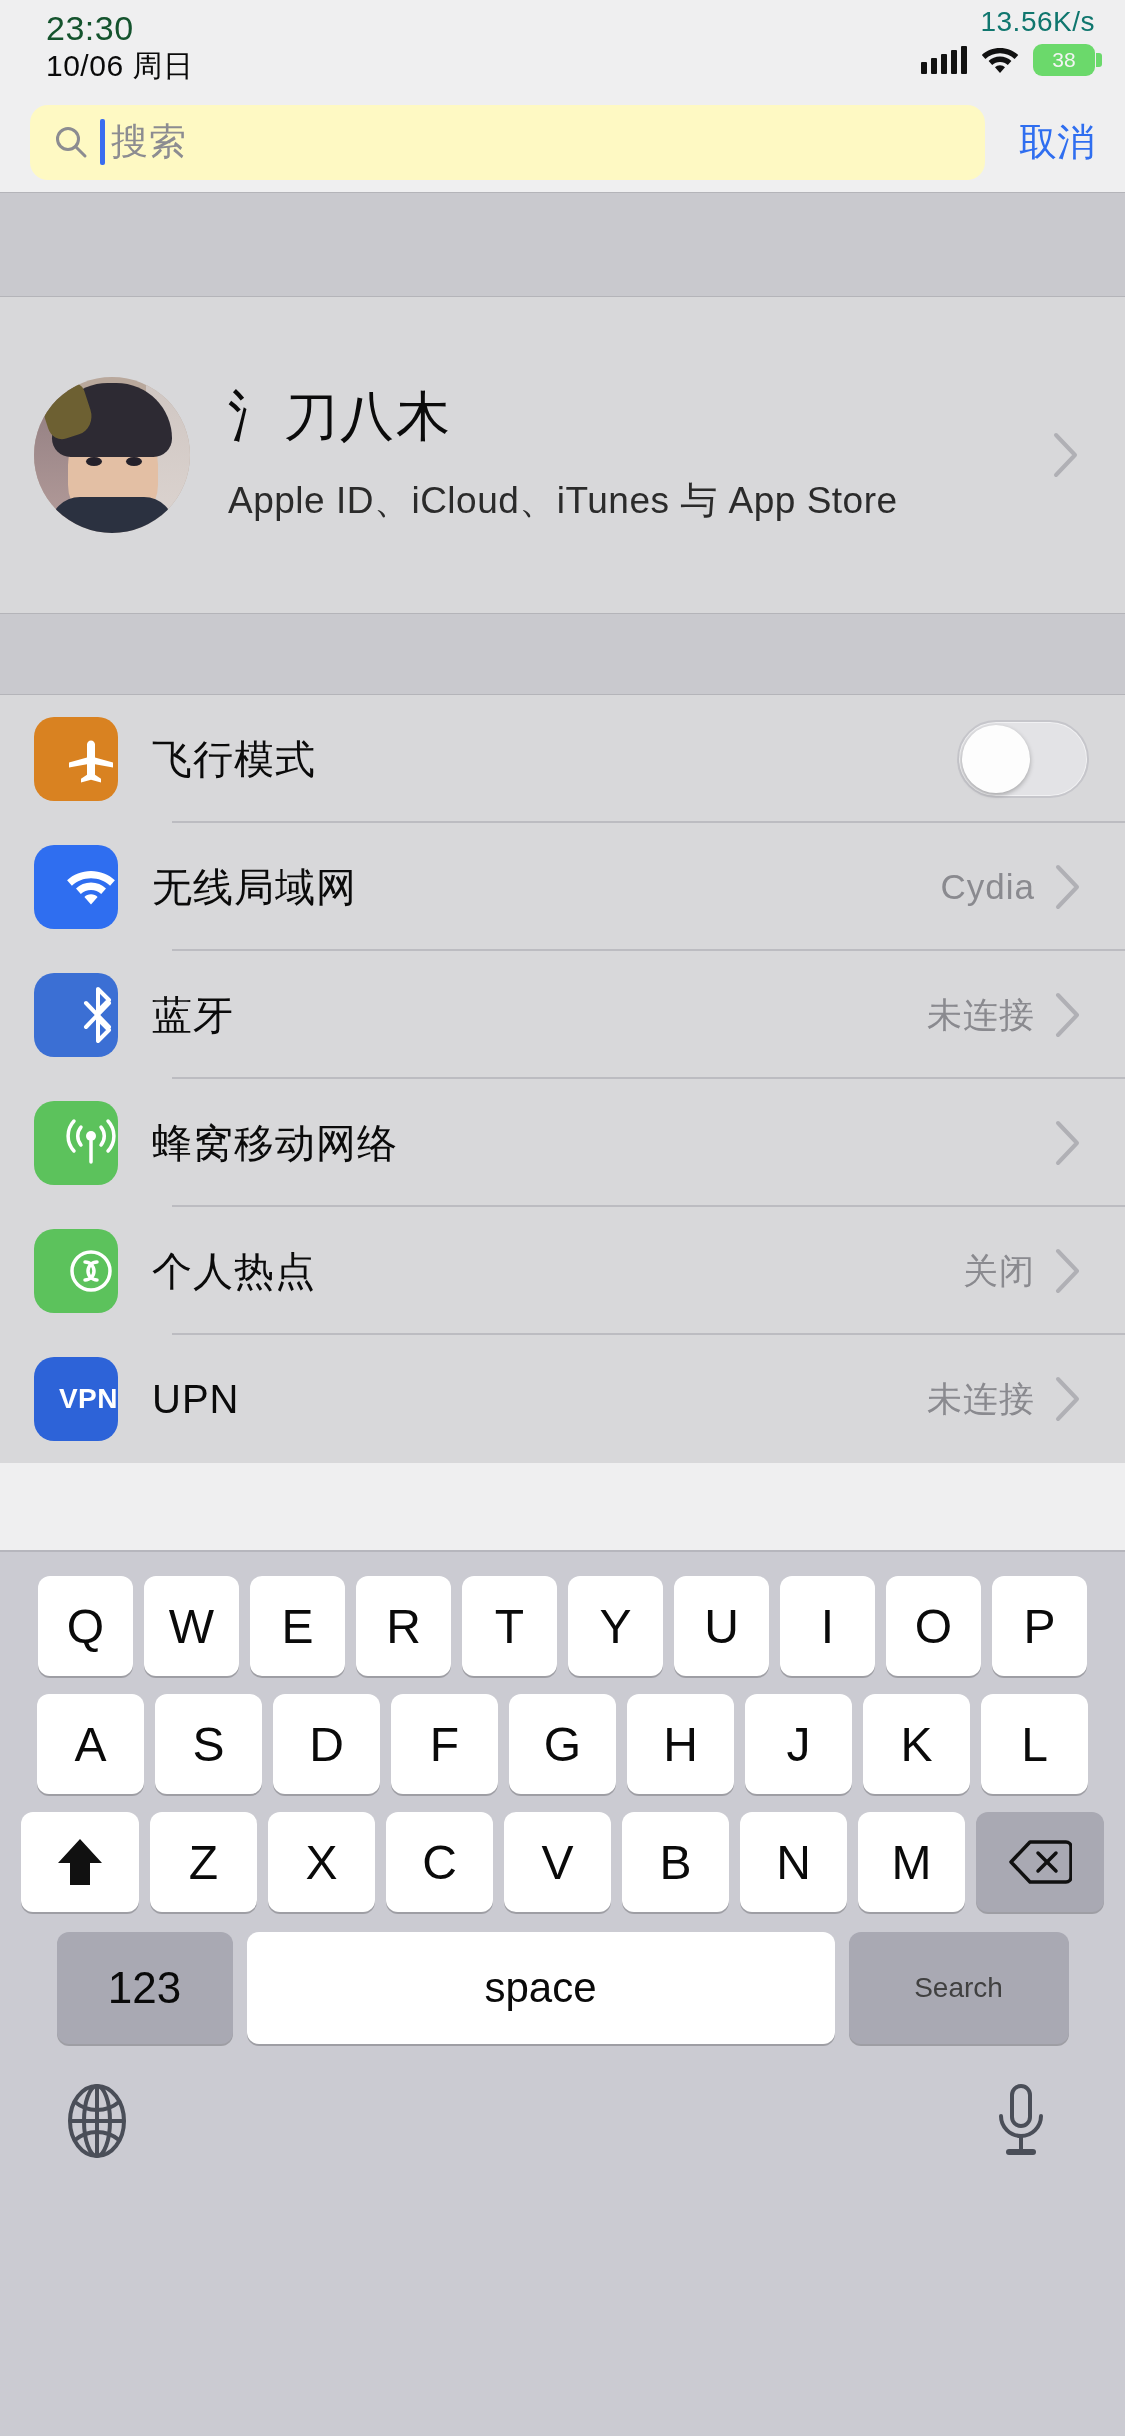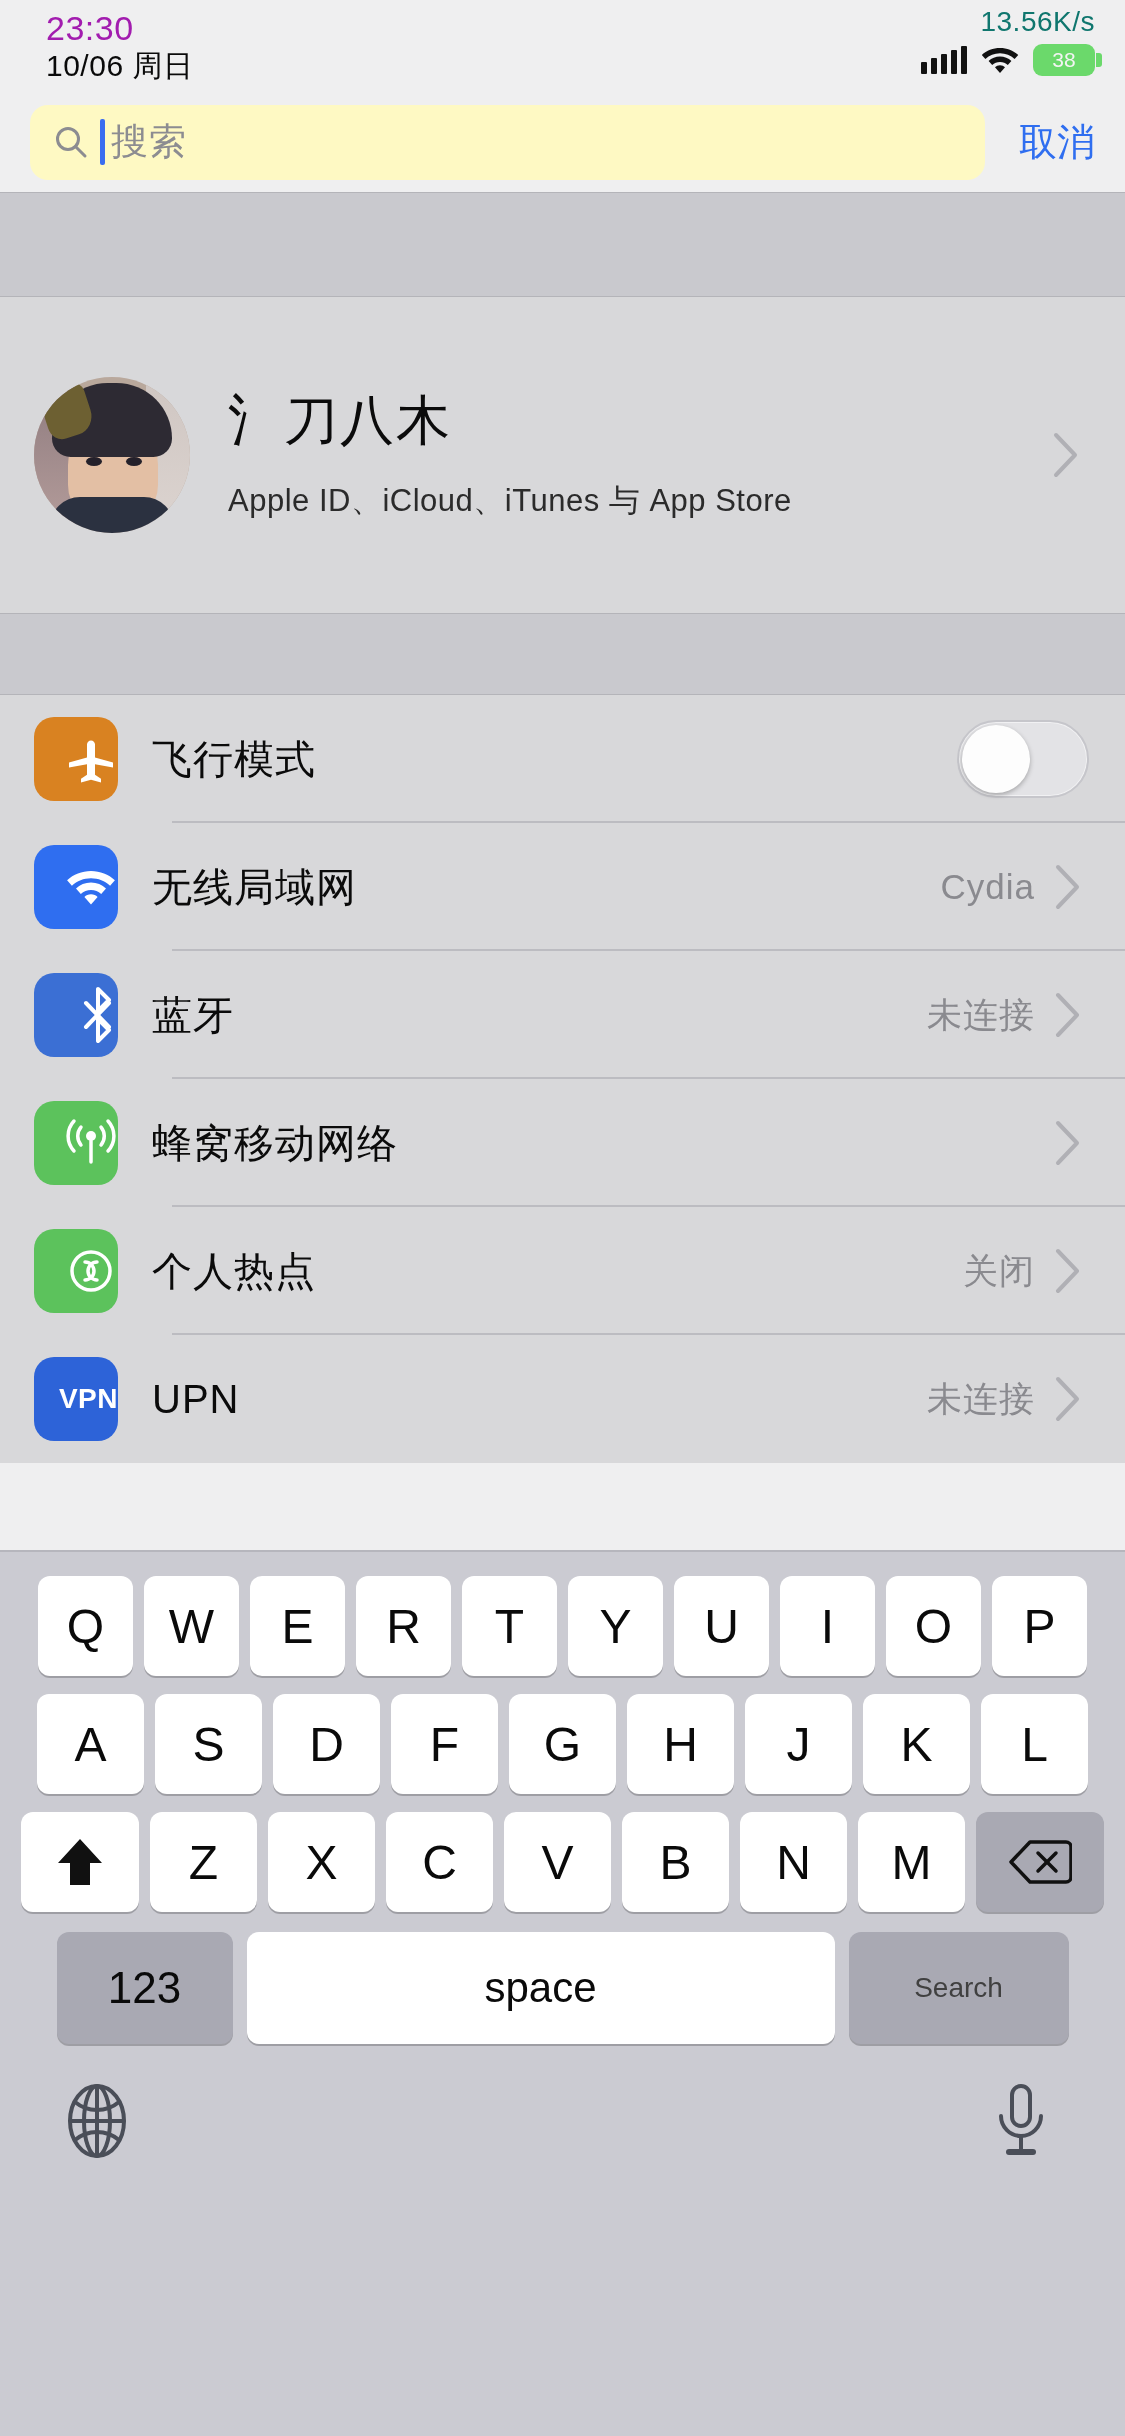--- a/index.html
+++ b/index.html
@@ -10,21 +10,21 @@
     overflow:hidden;
     position:relative;
   }
 
   
   .statusbar{
     position:absolute; top:0; left:0; width:1125px; height:92px;
     background:#efeff0;
   }
   .sb-left{ position:absolute; left:46px; top:8px; }
-  .sb-time{ font-size:34px; color:#a21caf; letter-spacing:0.5px; line-height:40px;}
+  .sb-time{ font-size:34px; color:#14532d; letter-spacing:0.5px; line-height:40px;}
   .sb-date{ font-size:30px; color:#0a0a0a; letter-spacing:0.5px; line-height:36px;}
   .sb-right{ position:absolute; right:30px; top:6px; text-align:right; }
   .sb-speed{ font-size:28px; color:#0f766e; line-height:32px; letter-spacing:.5px;}
   .sb-icons{ display:flex; align-items:center; justify-content:flex-end; gap:12px; margin-top:4px;}
   .bars{ display:flex; align-items:flex-end; gap:4px; height:28px; }
   .bars i{ display:block; width:6px; background:#111; border-radius:1px; }
   .bars i:nth-child(1){height:12px}
   .bars i:nth-child(2){height:16px}
   .bars i:nth-child(3){height:20px}
   .bars i:nth-child(4){height:24px}
@@ -73,21 +73,21 @@
   .avatar .hair{position:absolute;left:18px;top:6px;width:120px;height:74px;background:#2d2a33;border-radius:60px 60px 20px 20px;}
   .avatar .hair2{position:absolute;left:10px;top:10px;width:46px;height:50px;background:#6d6032;border-radius:50% 20% 40% 30%;transform:rotate(-18deg);}
   .avatar .face{position:absolute;left:34px;top:44px;width:90px;height:104px;background:#e3bfa4;border-radius:44px 44px 40px 40px;}
   .avatar .eyeL{position:absolute;left:52px;top:80px;width:16px;height:9px;background:#24202a;border-radius:50%;}
   .avatar .eyeR{position:absolute;left:92px;top:80px;width:16px;height:9px;background:#24202a;border-radius:50%;}
   .avatar .body{position:absolute;left:16px;bottom:0;width:124px;height:36px;background:#2b3140;border-radius:30px 30px 0 0;}
   .avatar .bgL{position:absolute;left:0;top:0;width:40px;height:100%;background:linear-gradient(180deg,#8d7a7e,#b59d9b);}
   .avatar .bgR{position:absolute;right:0;top:0;width:44px;height:100%;background:linear-gradient(180deg,#cfc6c2,#dcd4d0);}
   .aid-text{ margin-left:38px; flex:1; }
   .aid-name{ font-size:54px; color:#0b0b0b; line-height:64px; letter-spacing:2px;}
-  .aid-sub{ font-size:31px; color:#2b2b2b; margin-top:28px; letter-spacing:0.5px;}
+  .aid-sub{ font-size:37px; color:#2b2b2b; margin-top:28px; letter-spacing:0.5px;}
   .chev{ width:26px;height:46px;flex:none;margin-right:12px;}
 
   
   .list{ position:absolute; top:695px; left:0; width:1125px; background:#d8d8da; }
   .cell{
     height:128px; display:flex; align-items:center; padding-left:34px; padding-right:32px;
     position:relative; background:#d8d8da;
   }
   .cell .sep{
     position:absolute; left:172px; right:0; bottom:0; height:2px; background:#bcbcc1;

